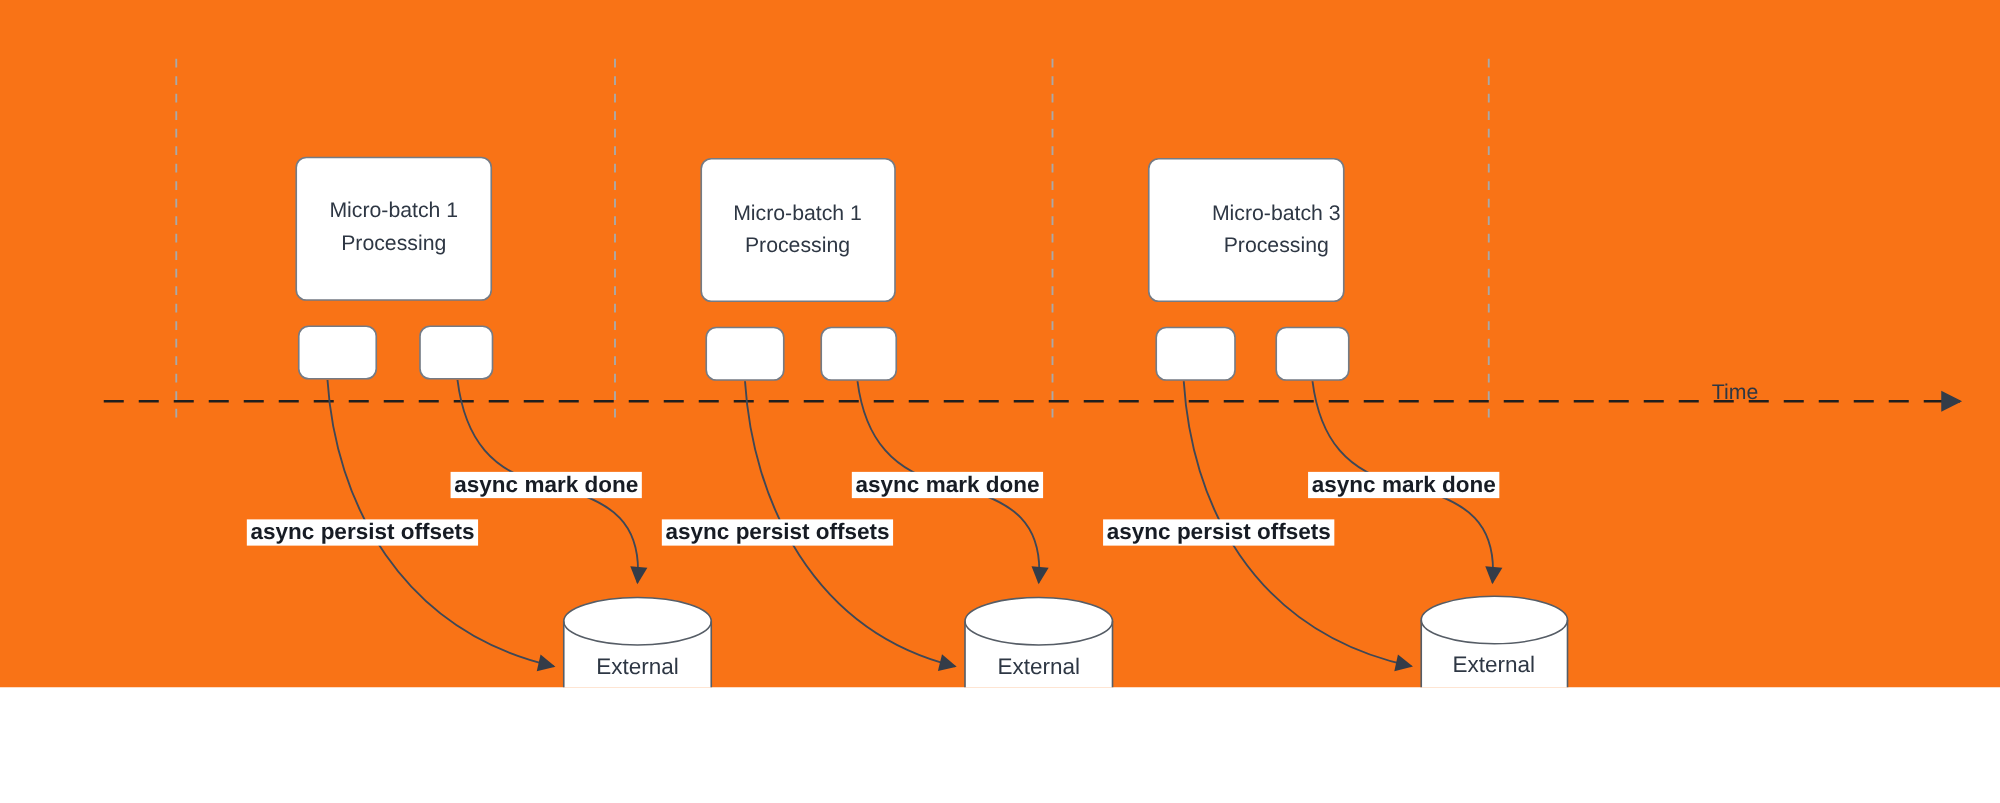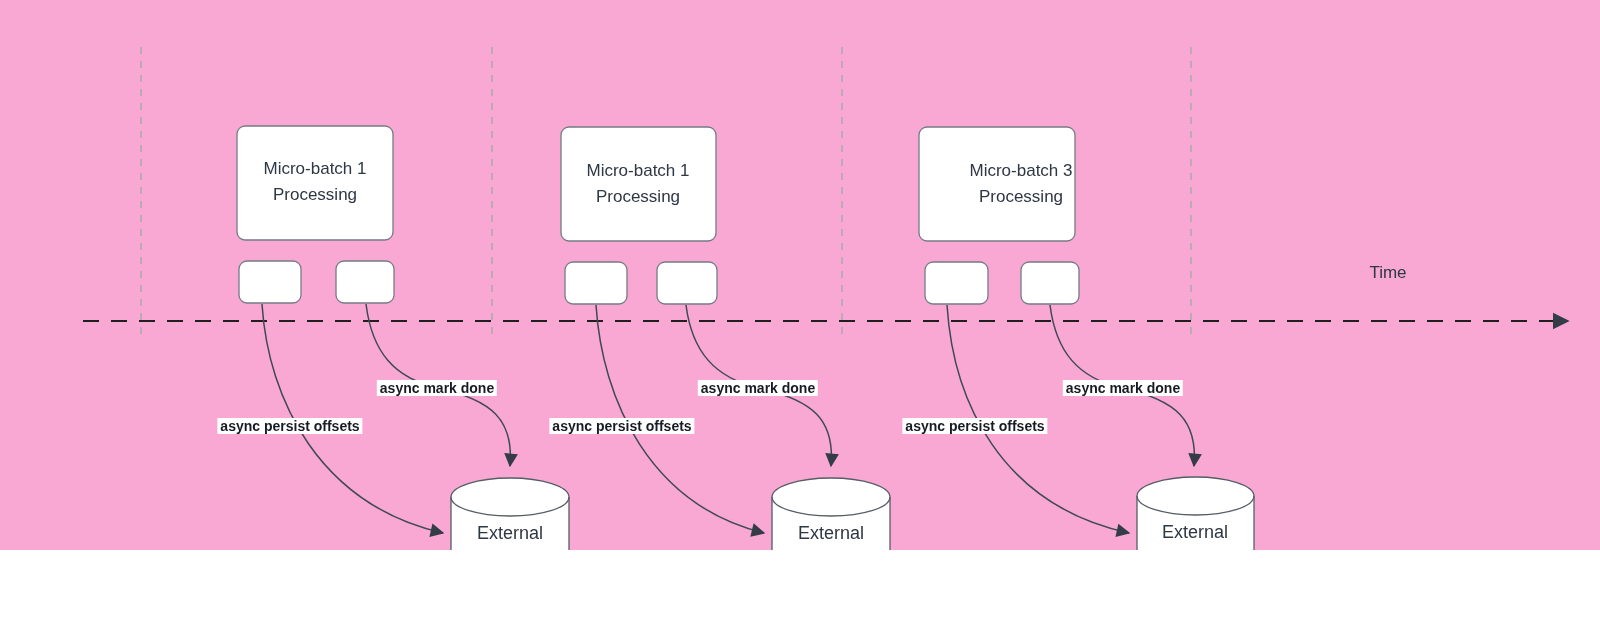--- a/index.html
+++ b/index.html
@@ -1,20 +1,20 @@
 <!DOCTYPE html>
 <html><head>
 <meta charset="utf-8">
 <style>
   html, body { margin: 0; padding: 0; background: #ffffff; }
   .canvas {
     position: relative;
     width: 1600px;
     height: 550px;
-    background: #f9a8d4;
+    background: #f97316;
     font-family: "Liberation Sans", sans-serif;
     overflow: hidden;
   }
   .canvas svg { position: absolute; left: 0; top: 0; }
   .lbl {
     position: absolute;
     transform: translate(-50%, -50%);
     text-align: center;
   }
   .box-label {
@@ -23,30 +23,31 @@
     white-space: pre-line;
     line-height: 1.55;
   }
   .cyl-label {
     font-size: 18px;
     color: #2e3744;
     white-space: pre-line;
     line-height: 1.45;
   }
   .arrow-label {
-    font-size: 14px;
+    font-size: 18px;
     font-weight: bold;
     color: #171c24;
     background: #ffffff;
     padding: 0 3px;
     white-space: nowrap;
   }
   .time-label {
     font-size: 17px;
     color: #2e3744;
+    margin-top: 41px;
   }
 </style>
 </head>
 <body>
 
 <div class="canvas">
 
   <svg width="1600" height="642" viewBox="0 0 1600 642">
     <defs>
       <marker id="arrowCurve" viewBox="0 0 12 12" refX="10" refY="6" markerWidth="11" markerHeight="11" orient="auto-start-reverse">

